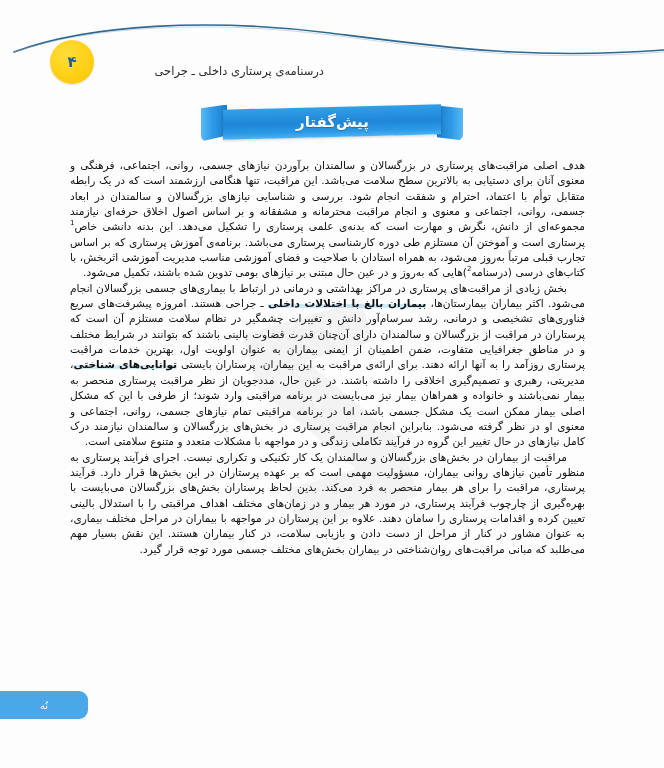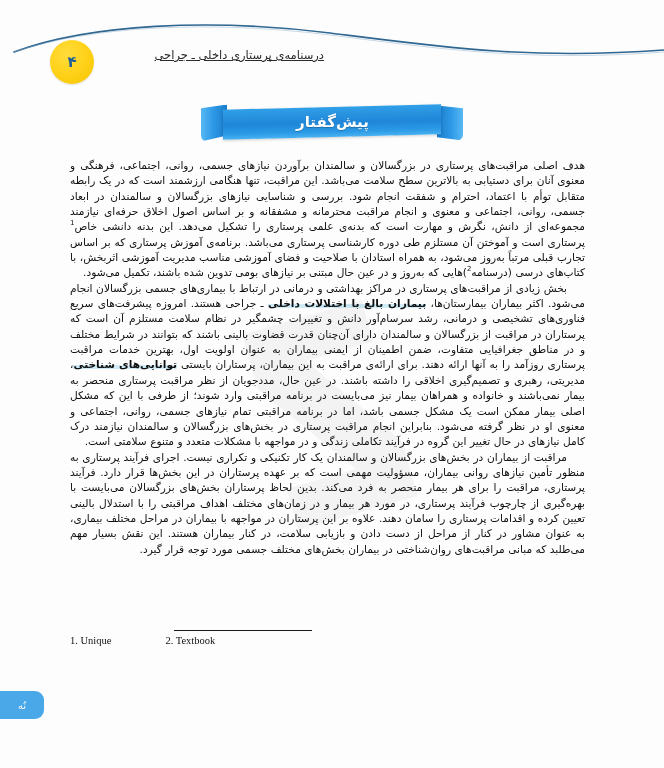--- a/index.html
+++ b/index.html
@@ -53,28 +53,27 @@
   }
   .page-num-circle span {
     color: #1d5e96;
     font-size: 15px;
     font-weight: bold;
     line-height: 1;
     font-family: "DejaVu Sans", sans-serif;
   }
   .header-title {
     position: absolute;
-    top: 48px;
+    top: 64px;
     right: 340px;
     font-size: 11.5px;
     color: #2b2b2b;
     white-space: nowrap;
     z-index: 3;
     letter-spacing: 0.2px;
-    text-decoration: underline;
   }
 
   
   .ribbon-wrap {
     position: absolute;
     top: 96px;
     left: 0;
     right: 0;
     height: 52px;
     display: flex;
@@ -201,21 +200,21 @@
   }
   .fn-item {
     white-space: nowrap;
   }
 
   
   .footer-tab {
     position: absolute;
     left: 0;
     top: 691px;
-    width: 44px;
+    width: 88px;
     height: 28px;
     background: #4aa8e8;
     border-radius: 0 9px 9px 0;
     display: flex;
     align-items: center;
     justify-content: center;
   }
   .footer-tab span {
     color: #ffffff;
     font-size: 10px;
@@ -254,31 +253,18 @@
   <svg class="watermark" viewBox="0 0 200 230">
     <path d="M40 10 L150 10 L150 48 L88 48 L150 140 L150 190 L40 190 L40 152 L104 152 L40 60 Z" fill="#58595b"></path>
   </svg>
 
   <div class="content">
     <p class="para">هدف اصلی مراقبت‌های پرستاری در بزرگسالان و سالمندان برآوردن نیازهای جسمی، روانی، اجتماعی، فرهنگی و معنوی آنان برای دستیابی به بالاترین سطح سلامت می‌باشد. این مراقبت، تنها هنگامی ارزشمند است که در یک رابطه متقابل توأم با اعتماد، احترام و شفقت انجام شود. بررسی و شناسایی نیازهای بزرگسالان و سالمندان در ابعاد جسمی، روانی، اجتماعی و معنوی و انجام مراقبت محترمانه و مشفقانه و بر اساس اصول اخلاق حرفه‌ای نیازمند مجموعه‌ای از دانش، نگرش و مهارت است که بدنه‌ی علمی پرستاری را تشکیل می‌دهد. این بدنه دانشی خاص<sup class="fn-sup">1</sup> پرستاری است و آموختن آن مستلزم طی دوره کارشناسی پرستاری می‌باشد. برنامه‌ی آموزش پرستاری که بر اساس تجارب قبلی مرتباً به‌روز می‌شود، به همراه استادان با صلاحیت و فضای آموزشی مناسب مدیریت آموزشی اثربخش، با کتاب‌های درسی (درسنامه<sup class="fn-sup">2</sup>)هایی که به‌روز و در عین حال مبتنی بر نیازهای بومی تدوین شده باشند، تکمیل می‌شود.</p>
     <p class="para indent">بخش زیادی از مراقبت‌های پرستاری در مراکز بهداشتی و درمانی در ارتباط با بیماری‌های جسمی بزرگسالان انجام می‌شود. اکثر بیماران بیمارستان‌ها، <span class="hl">بیماران بالغ با اختلالات داخلی</span> ـ جراحی هستند. امروزه پیشرفت‌های سریع فناوری‌های تشخیصی و درمانی، رشد سرسام‌آور دانش و تغییرات چشمگیر در نظام سلامت مستلزم آن است که پرستاران در مراقبت از بزرگسالان و سالمندان دارای آن‌چنان قدرت قضاوت بالینی باشند که بتوانند در شرایط مختلف و در مناطق جغرافیایی متفاوت، ضمن اطمینان از ایمنی بیماران به عنوان اولویت اول، بهترین خدمات مراقبت پرستاری روزآمد را به آنها ارائه دهند. برای ارائه‌ی مراقبت به این بیماران، پرستاران بایستی <span class="hl">توانایی‌های شناختی</span>، مدیریتی، رهبری و تصمیم‌گیری اخلاقی را داشته باشند. در عین حال، مددجویان از نظر مراقبت پرستاری منحصر به بیمار نمی‌باشند و خانواده و همراهان بیمار نیز می‌بایست در برنامه مراقبتی وارد شوند؛ از طرفی با این که مشکل اصلی بیمار ممکن است یک مشکل جسمی باشد، اما در برنامه مراقبتی تمام نیازهای جسمی، روانی، اجتماعی و معنوی او در نظر گرفته می‌شود. بنابراین انجام مراقبت پرستاری در بخش‌های بزرگسالان و سالمندان نیازمند درک کامل نیازهای در حال تغییر این گروه در فرآیند تکاملی زندگی و در مواجهه با مشکلات متعدد و متنوع سلامتی است.</p>
     <p class="para indent">مراقبت از بیماران در بخش‌های بزرگسالان و سالمندان یک کار تکنیکی و تکراری نیست. اجرای فرآیند پرستاری به منظور تأمین نیازهای روانی بیماران، مسؤولیت مهمی است که بر عهده پرستاران در این بخش‌ها قرار دارد. فرآیند پرستاری، مراقبت را برای هر بیمار منحصر به فرد می‌کند. بدین لحاظ پرستاران بخش‌های بزرگسالان می‌بایست با بهره‌گیری از چارچوب فرآیند پرستاری، در مورد هر بیمار و در زمان‌های مختلف اهداف مراقبتی را با استدلال بالینی تعیین کرده و اقدامات پرستاری را سامان دهند. علاوه بر این پرستاران در مواجهه با بیماران در مراحل مختلف بیماری، به عنوان مشاور در کنار از مراحل از دست دادن و بازیابی سلامت، در کنار بیماران هستند. این نقش بسیار مهم می‌طلبد که مبانی مراقبت‌های روان‌شناختی در بیماران بخش‌های مختلف جسمی مورد توجه قرار گیرد.</p>
   </div>
 
-  <div class="footnotes">
-    <div class="fn-rule"></div>
-    <div class="fn-row">
-      <div class="fn-item">
-        <span>1.</span>
-        <span>Unique</span>
-      </div>
-      <div class="fn-item">
-        <span>2.</span>
-        <span>Textbook</span>
-      </div>
-    </div>
-  </div>
 
   <div class="footer-tab">
     <span>نُه</span>
   </div>
 
 </div>
 
 </body></html>

